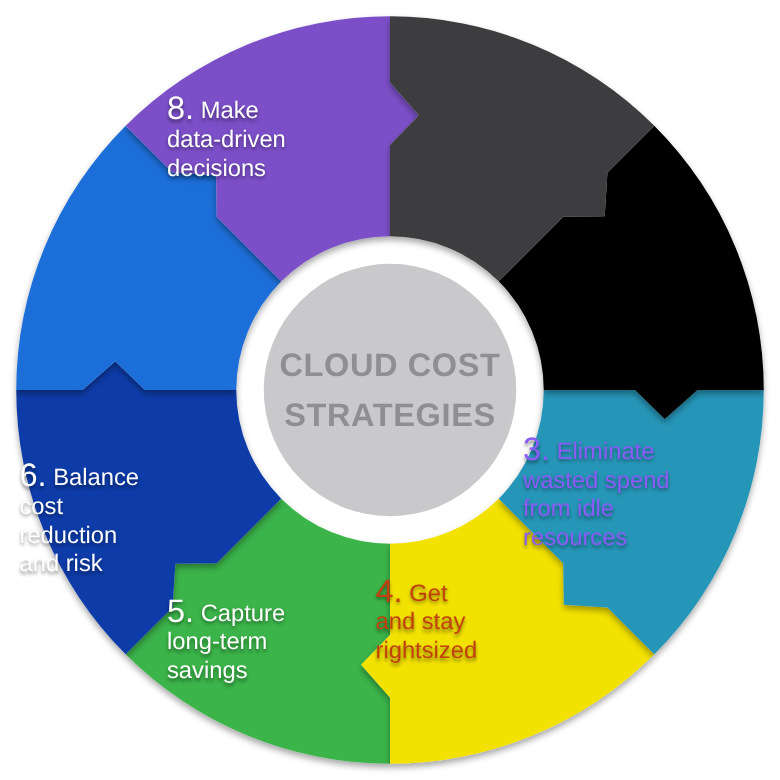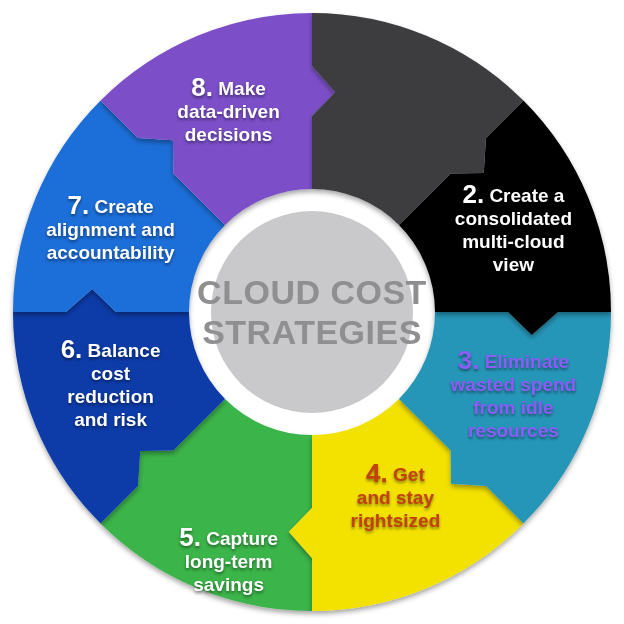--- a/index.html
+++ b/index.html
@@ -17,43 +17,42 @@
   }
   #wheel-svg {
     position: absolute;
     left: 0;
     top: 0;
   }
   .seg-label {
     position: absolute;
     width: 190px;
     transform: translate(-50%, -50%);
-    text-align: center;
     color: #ffffff;
-    font-weight: bold;
+    font-weight: normal;
     font-size: 19px;
     line-height: 23px;
     letter-spacing: 0px;
     text-shadow: 0 2px 3px rgba(0,0,0,0.45);
     pointer-events: none;
     white-space: nowrap;
   }
   .seg-label .num {
     font-size: 26px;
     vertical-align: -1px;
   }
   #center-title {
     position: absolute;
     left: 312px;
     top: 312px;
     width: 230px;
     transform: translate(-50%, -50%);
     text-align: center;
     font-weight: bold;
-    font-size: 34px;
+    font-size: 26px;
     line-height: 40px;
     letter-spacing: 0.5px;
     pointer-events: none;
   }
   #center-title span { display: block; }
 </style>
 </head>
 <body>
 
 <div id="stage" style="background: rgb(255, 255, 255);">
@@ -75,20 +74,18 @@
         <path d="M 312.00 189.00 A 123 123 0 0 1 398.97 225.03 L 450.59 173.41 L 483.75 172.92 L 485.95 138.05 L 523.42 100.58 A 299 299 0 0 0 312.00 13.00 L 312.00 66.00 L 335.10 92.21 L 312.00 116.00 Z" fill="#3e3e40" filter="url(#segshadow)"></path>
       </g>
     <circle id="center-circle" cx="312" cy="312" r="101" fill="#c9c9cb"></circle>
   </svg>
 
   <div id="center-title" style="color: rgb(143, 143, 145);">
     <span>CLOUD COST</span>
     <span>STRATEGIES</span>
   </div>
 
-    <div class="seg-label" style="left: 513.41px; top: 228.58px; color: rgb(255, 255, 255);"><span class="num">2.</span> Create a<br>consolidated<br>multi-cloud<br>view</div>
     <div class="seg-label" style="left: 513.41px; top: 395.42px; color: #8b5cf6;"><span class="num">3.</span> Eliminate<br>wasted spend<br>from idle<br>resources</div>
     <div class="seg-label" style="left: 395.42px; top: 497px; color: #c2410c;"><span class="num">4.</span> Get<br>and stay<br>rightsized</div>
-    <div class="seg-label" style="left: 228.58px; top: 513.41px; color: rgb(255, 255, 255); margin-top: 48px;"><span class="num">5.</span> Capture<br>long-term<br>savings</div>
-    <div class="seg-label" style="left: 110.59px; top: 384px; color: rgb(255, 255, 255);"><span class="num">6.</span> Balance<br>cost<br>reduction<br>and risk</div>
-    <div class="seg-label" style="left: 110.59px; top: 228.58px; color: rgb(255, 255, 255);"><span class="num">7.</span> Create<br>alignment and<br>accountability</div>
+    <div class="seg-label" style="left: 228.58px; top: 513.41px; color: rgb(255, 255, 255);"><span class="num">5.</span> Capture<br>long-term<br>savings</div>
+    <div class="seg-label" style="left: 110.59px; top: 416px; color: rgb(255, 255, 255);"><span class="num">6.</span> Balance<br>cost<br>reduction<br>and risk</div>
     <div class="seg-label" style="left: 228.58px; top: 110.59px; color: rgb(255, 255, 255);"><span class="num">8.</span> Make<br>data-driven<br>decisions</div>
   </div>
 
 </body></html>

